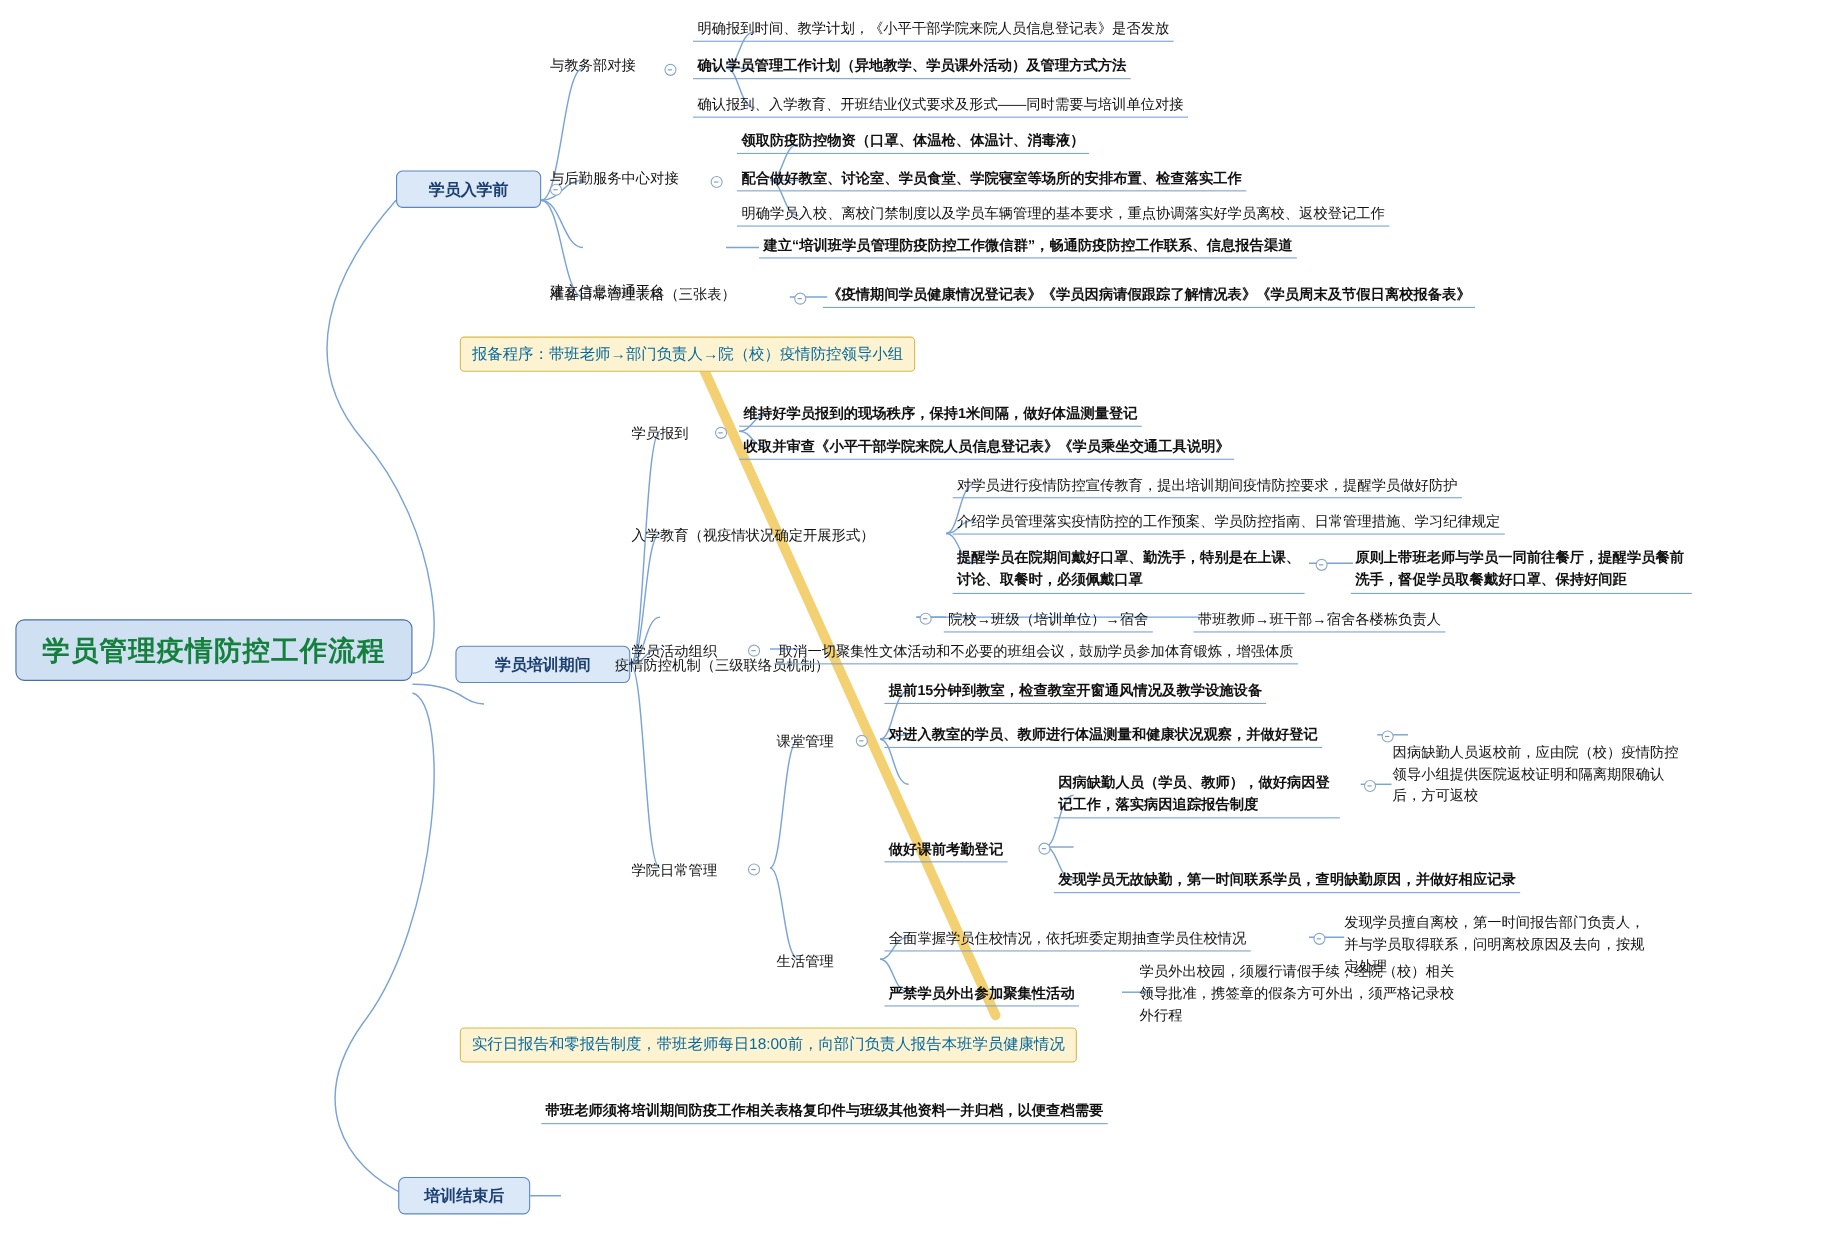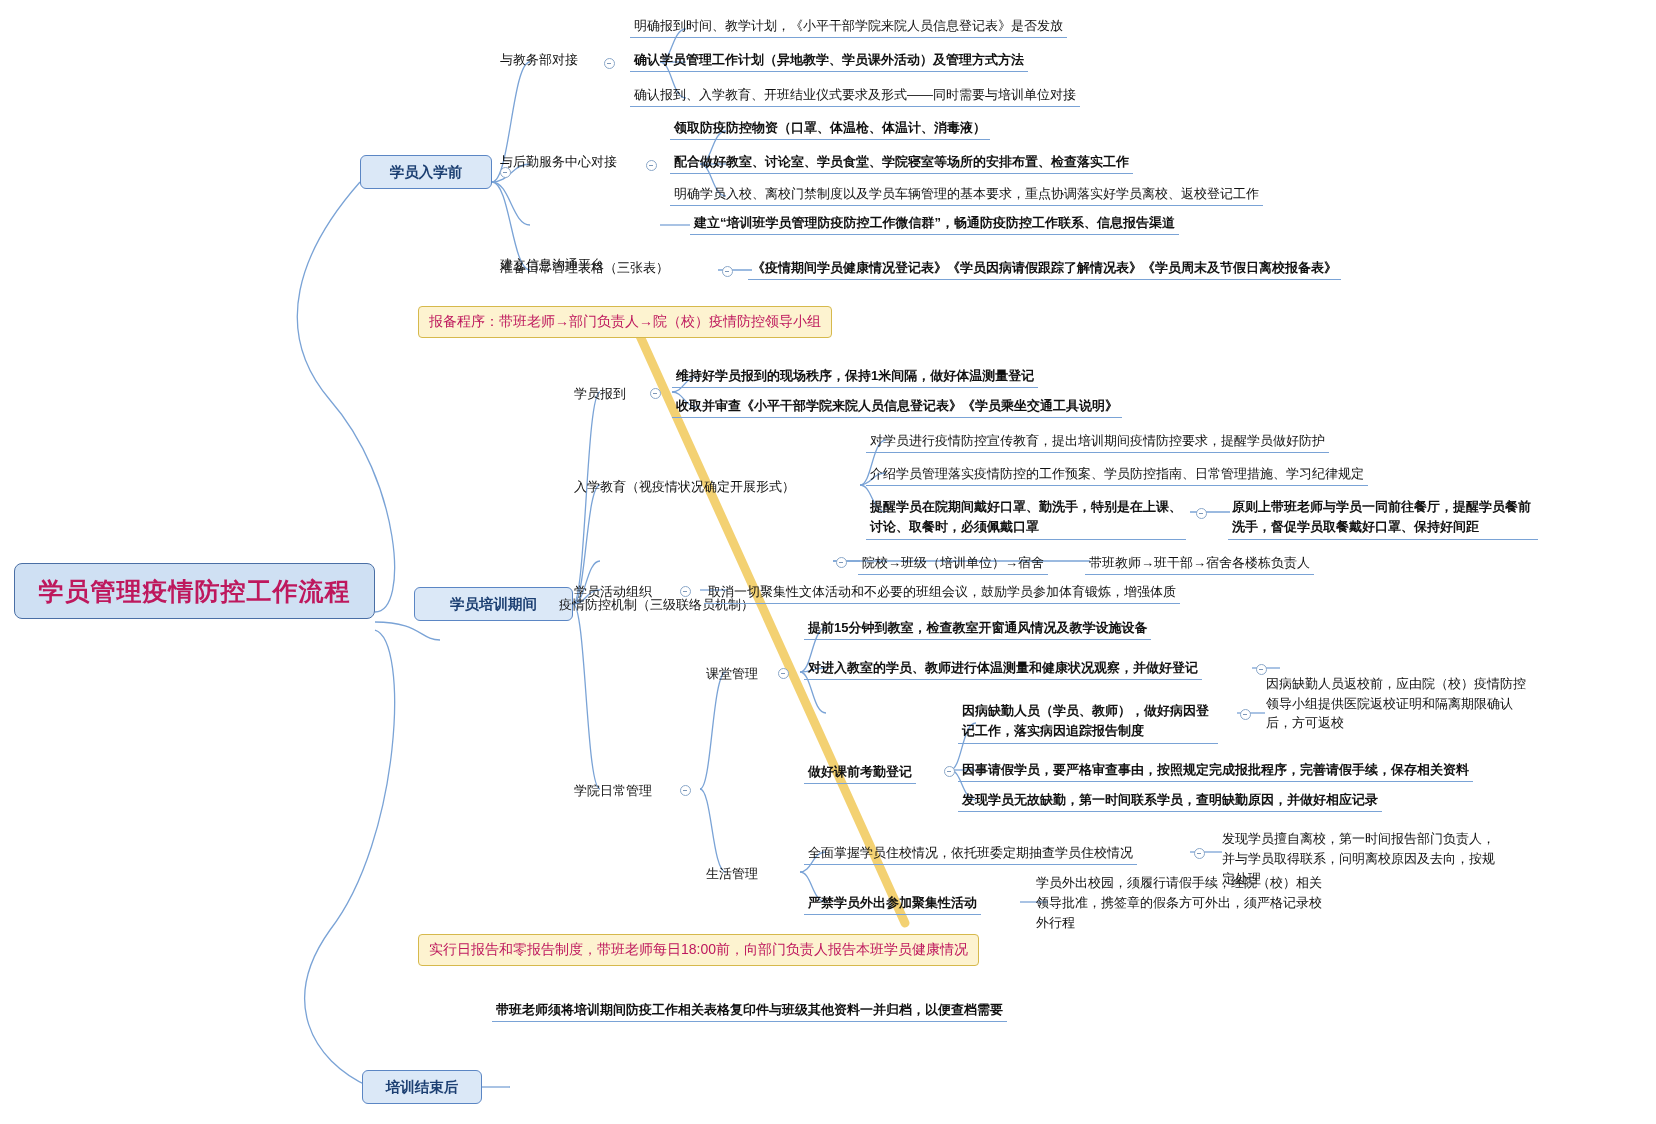--- a/index.html
+++ b/index.html
@@ -3,41 +3,41 @@
 <meta charset="utf-8">
 <style>
   html,body{margin:0;padding:0;}
   body{width:1656px;height:1124px;background:#ffffff;font-family:"Liberation Sans","DejaVu Sans",sans-serif;overflow:hidden;position:relative;}
   #canvas{position:absolute;left:0;top:0;width:1656px;height:1124px;}
   svg.links{position:absolute;left:0;top:0;width:1656px;height:1124px;pointer-events:none;}
   .node{position:absolute;box-sizing:border-box;}
   
   .root{
     background:#cfe0f3;border:1.5px solid #4a6fa5;border-radius:8px;
-    color:#be185d;font-size:25px;font-weight:bold;letter-spacing:1px;
+    color:#15803d;font-size:25px;font-weight:bold;letter-spacing:1px;
     display:flex;align-items:center;justify-content:center;
   }
   
   .lvl1{
     background:#dbe8f7;border:1.2px solid #5b86c4;border-radius:6px;
     color:#1c3f72;font-size:14.5px;font-weight:bold;
     display:flex;align-items:center;justify-content:center;
   }
   
   .txt{
     color:#111;font-size:13px;line-height:1.35;
     padding:1px 4px 2px 4px;white-space:nowrap;
   }
   .txt.bold{font-weight:bold;}
   .txt.ul{border-bottom:1.3px solid #7aa3d6;}
   .txt.wrap{white-space:normal;}
   
   .callout{
     background:#fdf3d0;border:1.2px solid #d6b94c;border-radius:4px;
-    color:#be185d;font-size:14px;padding:6px 10px;white-space:nowrap;
+    color:#0369a1;font-size:14px;padding:6px 10px;white-space:nowrap;
   }
   
   .tog{
     position:absolute;width:9px;height:9px;border-radius:50%;
     border:1.1px solid #8aa7c9;background:#fff;
   }
   .tog::after{
     content:"";position:absolute;left:1.6px;top:3.7px;width:4.4px;height:1.1px;background:#7e98b8;
   }
 </style>
@@ -244,23 +244,20 @@
   </div>
   <div class="tog" style="left:1240px;top:709px;"></div>
   <div class="node txt wrap" style="left:1262px;top:673px;width:278px;line-height:1.5;">
     <span>因病缺勤人员返校前，应由院（校）疫情防控领导小组提供医院返校证明和隔离期限确认后，方可返校</span>
   </div>
 
   <div class="node txt ul bold" style="left:804px;top:762px;">
     <span>做好课前考勤登记</span>
   </div>
   <div class="tog" style="left:944px;top:766px;"></div>
-  <div class="node txt ul bold" style="left:958px;top:760px;">
-    <span>因事请假学员，要严格审查事由，按照规定完成报批程序，完善请假手续，保存相关资料</span>
-  </div>
   <div class="node txt ul bold" style="left:958px;top:790px;">
     <span>发现学员无故缺勤，第一时间联系学员，查明缺勤原因，并做好相应记录</span>
   </div>
 
   <div class="node txt" style="left:702px;top:864px;">
     <span>生活管理</span>
   </div>
   <div class="node txt ul" style="left:804px;top:843px;">
     <span>全面掌握学员住校情况，依托班委定期抽查学员住校情况</span>
   </div>

